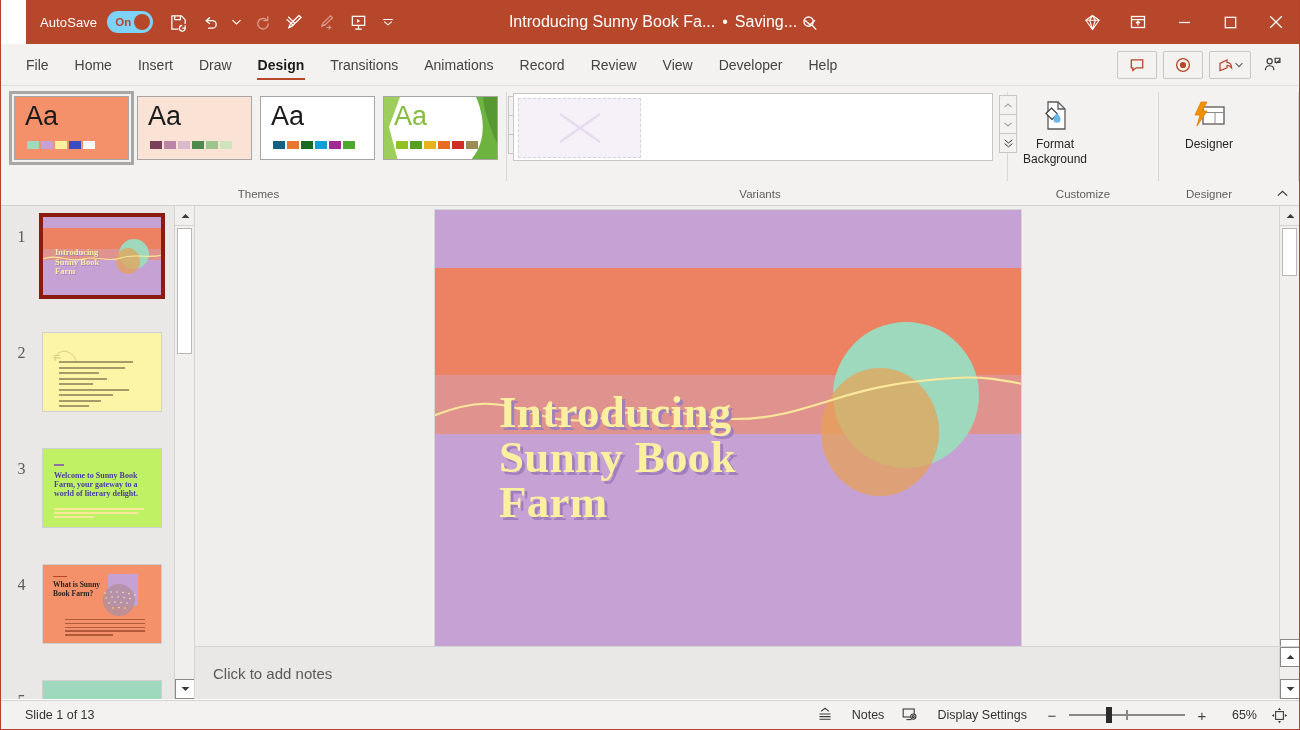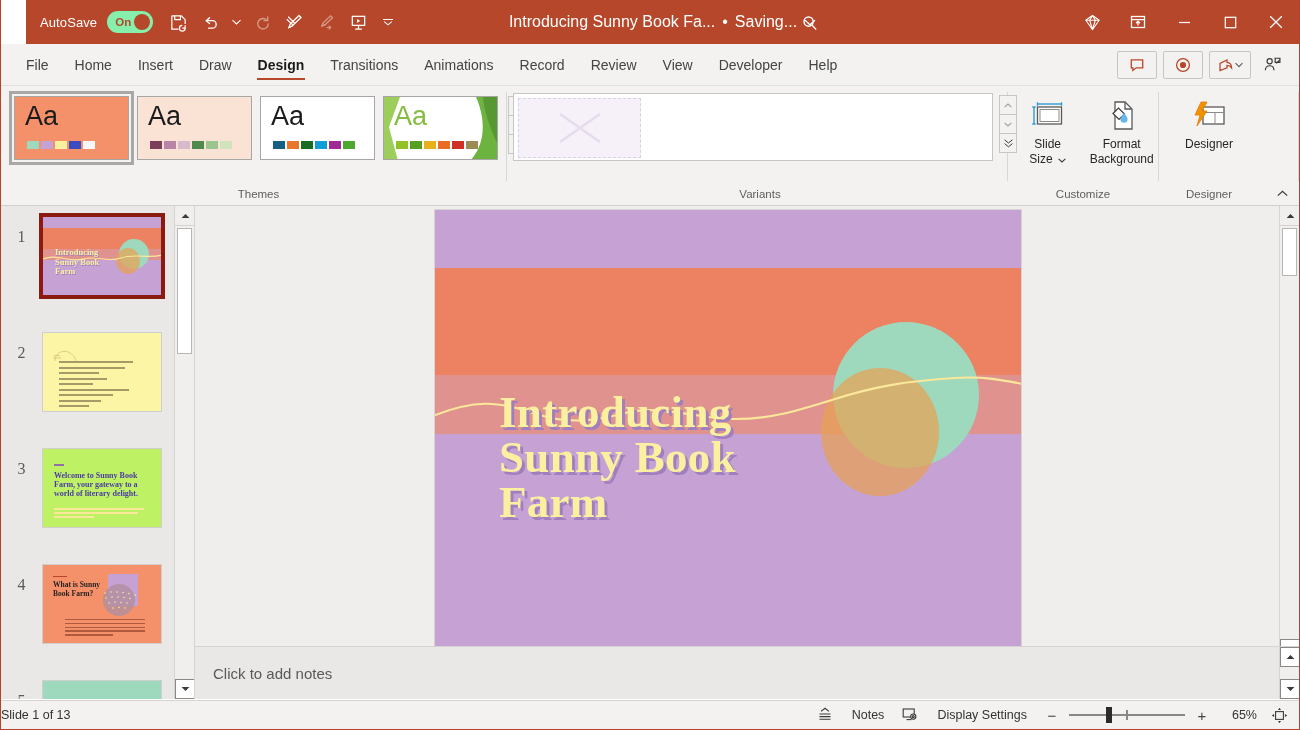--- a/index.html
+++ b/index.html
@@ -14,21 +14,21 @@
   #app { position:relative; width:1300px; height:730px; border:1px solid #b7422a; border-top:none; overflow:hidden; background:#fff; }
 
   
   .titlebar {
     height:44px; background:#b7472a; display:flex; align-items:center;
     color:#fff; position:relative;margin-left:25px;
   }
   .qat { display:flex; align-items:center; gap:2px; padding-left:14px; }
   .autosave-label { font-size:13px; color:#fff; margin-right:8px; letter-spacing:.1px; }
   .toggle {
-    width:46px; height:22px; border-radius:11px; background:#86efac; position:relative;
+    width:46px; height:22px; border-radius:11px; background:#7dd3fc; position:relative;
     display:flex; align-items:center; cursor:pointer;
   }
   .toggle .on-text { font-size:11.5px; color:#b7472a; font-weight:600; margin-left:8px; }
   .toggle .knob { position:absolute; right:3px; width:16px; height:16px; border-radius:50%; background:#b7472a; }
   .qicon {
     width:30px; height:30px; display:flex; align-items:center; justify-content:center;
     cursor:pointer; border-radius:2px;
   }
   .qicon.dim { opacity:.45; }
   .qicon svg { display:block; }
@@ -161,21 +161,21 @@
     border-top:1px solid #d6d4d2; display:flex; align-items:center;
   }
   .notes-text { padding-left:18px; font-size:15px; color:#595959; cursor:text; }
   .notes-scroll { position:absolute; right:0; top:0; bottom:0; width:20px; background:#f0efee; border-left:1px solid #d6d4d2; display:flex; flex-direction:column; justify-content:space-between; }
 
   
   .status {
     position:absolute; left:0; right:0; bottom:0; height:29px; background:#f3f2f1;
     border-top:1px solid #d6d4d2; display:flex; align-items:center; font-size:12.5px; color:#333;
   }
-  .st-left { padding-left:0; }
+  .st-left { padding-left:24px; }
   .st-right { margin-left:auto; display:flex; align-items:center; gap:4px; padding-right:8px; }
   .st-item { display:flex; align-items:center; gap:19px; padding:3px 7px; cursor:pointer; border-radius:2px; }
   .zoom-ctl { display:flex; align-items:center; gap:9px; padding:0 6px; }
   .z-btn { width:16px; height:18px; display:flex; align-items:center; justify-content:center; cursor:pointer; font-size:15px; color:#444; }
   .z-track { width:116px; height:18px; position:relative; cursor:pointer; }
   .z-line { position:absolute; left:0; right:0; top:8px; height:1.5px; background:#8a8886; }
   .z-mid { position:absolute; left:57px; top:4px; width:1.5px; height:10px; background:#8a8886; }
   .z-handle { position:absolute; left:37px; top:1px; width:6px; height:16px; background:#2b2b2b; cursor:grab; }
   .z-pct { width:38px; text-align:right; font-size:12.5px; }
   .fit-btn { width:24px; height:22px; display:flex; align-items:center; justify-content:center; cursor:pointer; }
@@ -480,39 +480,20 @@
           </div>
         </div>
       </div>
       <div class="rlabel">Variants</div>
     </div>
 
     <div class="rsep"></div>
 
     <div class="rgroup cust-wrap">
       <div class="rbody" style="padding-left:8px; gap:6px;">
-        <div class="big-btn">
-          <span class="big-ico">
-            <svg width="38" height="34" viewBox="0 0 38 34" fill="none">
-              <rect x="8.5" y="8" width="24" height="17" stroke="#5a5a5a" stroke-width="1.3" fill="#fff"></rect>
-              <rect x="11" y="10.5" width="19" height="12" stroke="#8a8a8a" stroke-width="1" fill="#fff"></rect>
-              <path d="M8.5 5h24" stroke="#2e9bd6" stroke-width="1.4"></path>
-              <path d="M8.5 3.2v3.6M32.5 3.2v3.6" stroke="#2e9bd6" stroke-width="1.4"></path>
-              <path d="M5 8v17" stroke="#2e9bd6" stroke-width="1.4"></path>
-              <path d="M3.3 8h3.4M3.3 25h3.4" stroke="#2e9bd6" stroke-width="1.4"></path>
-            </svg>
-          </span>
-          <span class="big-txt">Slide</span>
-          <span class="big-txt">
-            <span>Size</span>
-            <svg width="8" height="5" viewBox="0 0 8 5" style="margin-left:2px;">
-                <path d="M.6 .8 4 4 7.4 .8" stroke="#3b3a39" stroke-width="1.1" fill="none"></path>
-              </svg>
-          </span>
-        </div>
         <div class="big-btn" style="width:78px;">
           <span class="big-ico">
             <svg width="36" height="34" viewBox="0 0 36 34" fill="none">
               <path d="M11 3h10l7 7v20H11z" stroke="#5a5a5a" stroke-width="1.3" fill="#fff"></path>
               <path d="M21 3v7h7" stroke="#5a5a5a" stroke-width="1.3" fill="none"></path>
               <path d="M9 14.5 14.5 9l6 6-5.5 5.5z" stroke="#3b3a39" stroke-width="1.2" fill="#fff"></path>
               <path d="M20 14c2.5 3 3.6 4.6 3.6 6.2a3.6 3.6 0 0 1-7.2 0c0-1.6 1.1-3.2 3.6-6.2z" fill="#6ab6e8"></path>
             </svg>
           </span>
           <span class="big-txt">Format</span>

